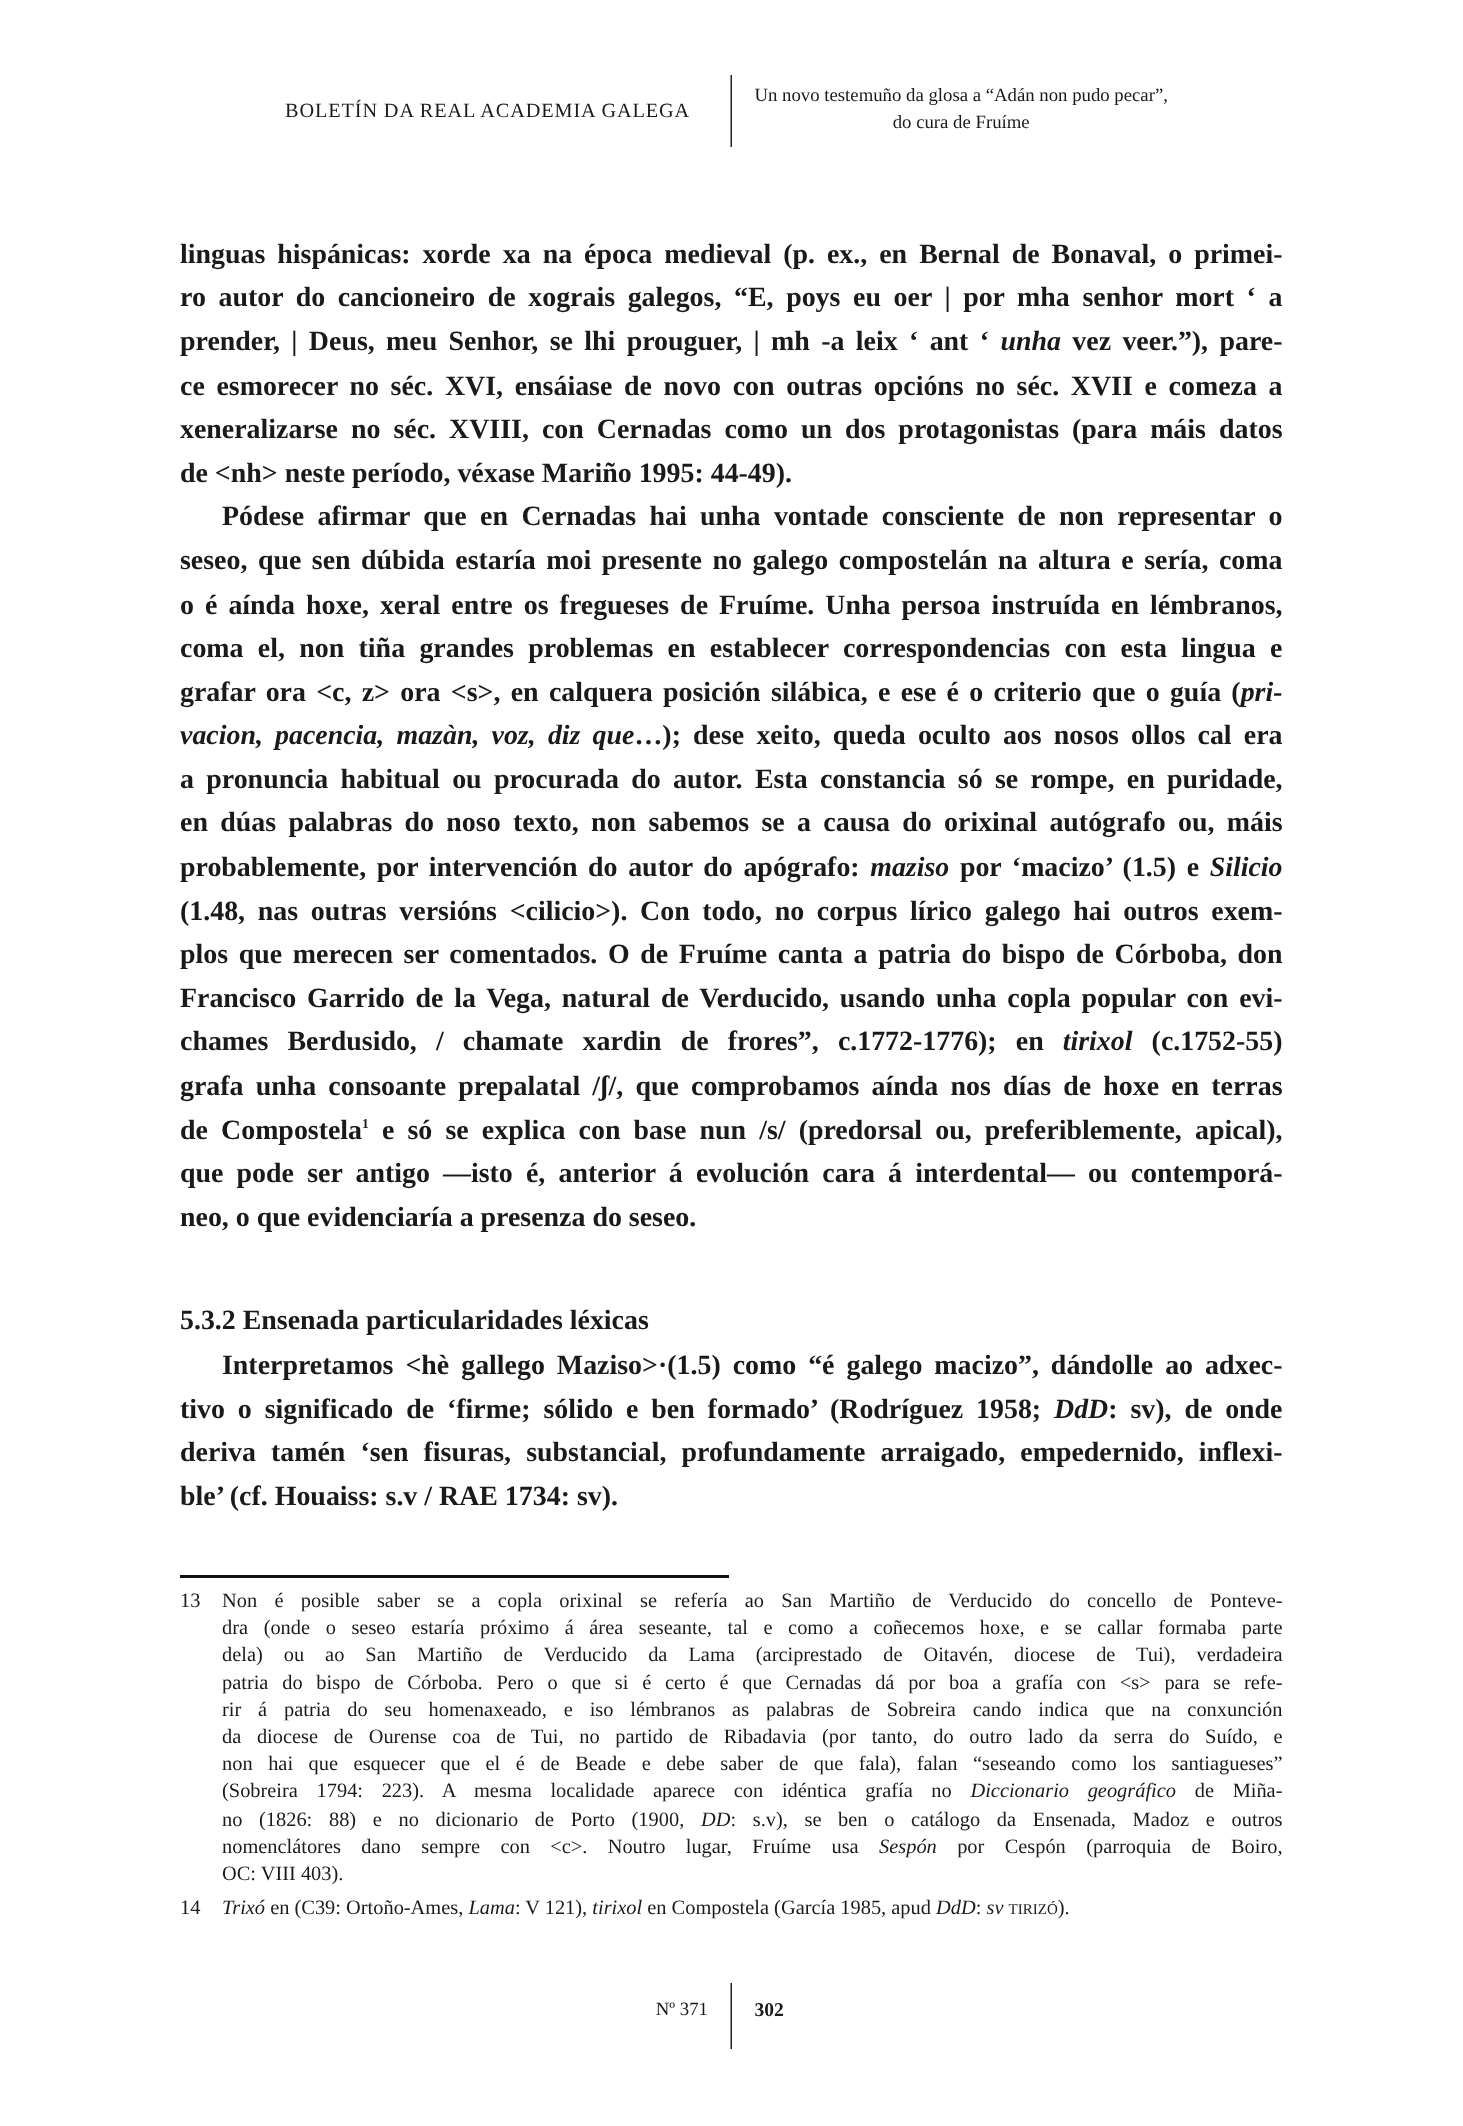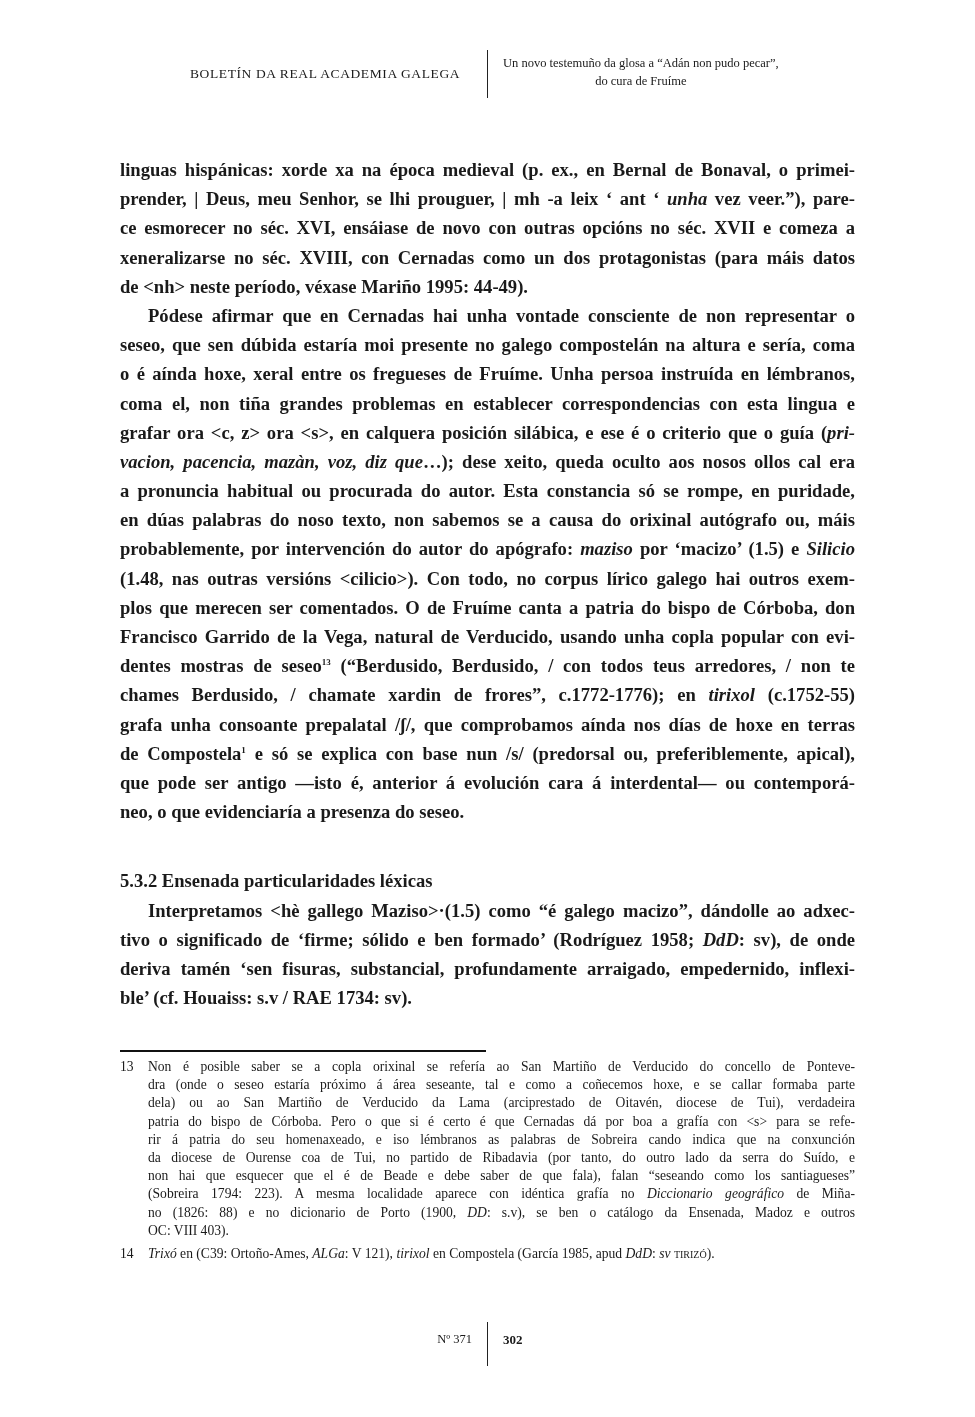--- a/index.html
+++ b/index.html
@@ -36,39 +36,39 @@
   <div class="hsep"></div>
   <div class="article-title">
     <div>Un novo testemuño da glosa a “Adán non pudo pecar”,</div>
     <div>do cura de Fruíme</div>
   </div>
 </div>
 
 <div class="main">
   <p>
     <span class="line">linguas hispánicas: xorde xa na época medieval (p. ex., en Bernal de Bonaval, o primei-</span>
+    <span class="line">ro autor do cancioneiro de xograis galegos, “E, poys eu oer | por mha senhor mort ‘ a</span>
     <span class="line"><span>prender, | Deus, meu Senhor, se lhi prouguer, | mh -a leix ‘ ant ‘ </span><i>unha</i><span> vez veer.”), pare-</span></span>
     <span class="line">ce esmorecer no séc. XVI, ensáiase de novo con outras opcións no séc. XVII e comeza a</span>
     <span class="line">xeneralizarse no séc. XVIII, con Cernadas como un dos protagonistas (para máis datos</span>
     <span class="line last">de &lt;nh&gt; neste período, véxase Mariño 1995: 44-49).</span>
   </p>
   <p>
     <span class="line" style="padding-left:28px">Pódese afirmar que en Cernadas hai unha vontade consciente de non representar o</span>
     <span class="line">seseo, que sen dúbida estaría moi presente no galego compostelán na altura e sería, coma</span>
     <span class="line">o é aínda hoxe, xeral entre os fregueses de Fruíme. Unha persoa instruída en lémbranos,</span>
     <span class="line">coma el, non tiña grandes problemas en establecer correspondencias con esta lingua e</span>
     <span class="line"><span>grafar ora &lt;c, z&gt; ora &lt;s&gt;, en calquera posición silábica, e ese é o criterio que o guía (</span><i>pri-</i></span>
     <span class="line"><i>vacion, pacencia, mazàn, voz, diz que</i><span>…); dese xeito, queda oculto aos nosos ollos cal era</span></span>
     <span class="line">a pronuncia habitual ou procurada do autor. Esta constancia só se rompe, en puridade,</span>
     <span class="line">en dúas palabras do noso texto, non sabemos se a causa do orixinal autógrafo ou, máis</span>
     <span class="line"><span>probablemente, por intervención do autor do apógrafo: </span><i>maziso</i><span> por ‘macizo’ (1.5) e </span><i>Silicio</i></span>
     <span class="line">(1.48, nas outras versións &lt;cilicio&gt;). Con todo, no corpus lírico galego hai outros exem-</span>
     <span class="line">plos que merecen ser comentados. O de Fruíme canta a patria do bispo de Córboba, don</span>
     <span class="line">Francisco Garrido de la Vega, natural de Verducido, usando unha copla popular con evi-</span>
-    <span class="line"><span>dentes mostras de seseo</span><sup>13</sup><span> (“Berdusido, Berdusido, / con todos teus arredores, / non te</span></span>
     <span class="line"><span>chames Berdusido, / chamate xardin de frores”, c.1772-1776); en </span><i>tirixol</i><span> (c.1752-55)</span></span>
     <span class="line">grafa unha consoante prepalatal /ʃ/, que comprobamos aínda nos días de hoxe en terras</span>
     <span class="line"><span>de Compostela</span><sup>1</sup><span> e só se explica con base nun /s/ (predorsal ou, preferiblemente, apical),</span></span>
     <span class="line">que pode ser antigo —isto é, anterior á evolución cara á interdental— ou contemporá-</span>
     <span class="line last">neo, o que evidenciaría a presenza do seseo.</span>
   </p>
   <div style="height:20px"></div>
   <p class="section-heading" style="margin-top:0">
     <span class="line last">5.3.2 Ensenada particularidades léxicas</span>
   </p>
@@ -87,25 +87,26 @@
     <span class="fn-num">13</span>
     <span class="line">Non é posible saber se a copla orixinal se refería ao San Martiño de Verducido do concello de Ponteve-</span>
     <span class="line">dra (onde o seseo estaría próximo á área seseante, tal e como a coñecemos hoxe, e se callar formaba parte</span>
     <span class="line">dela) ou ao San Martiño de Verducido da Lama (arciprestado de Oitavén, diocese de Tui), verdadeira</span>
     <span class="line">patria do bispo de Córboba. Pero o que si é certo é que Cernadas dá por boa a grafía con &lt;s&gt; para se refe-</span>
     <span class="line">rir á patria do seu homenaxeado, e iso lémbranos as palabras de Sobreira cando indica que na conxunción</span>
     <span class="line">da diocese de Ourense coa de Tui, no partido de Ribadavia (por tanto, do outro lado da serra do Suído, e</span>
     <span class="line">non hai que esquecer que el é de Beade e debe saber de que fala), falan “seseando como los santiagueses”</span>
     <span class="line"><span>(Sobreira 1794: 223). A mesma localidade aparece con idéntica grafía no </span><i>Diccionario geográfico</i><span> de Miña-</span></span>
     <span class="line"><span>no (1826: 88) e no dicionario de Porto (1900, </span><i>DD</i><span>: s.v), se ben o catálogo da Ensenada, Madoz e outros</span></span>
+    <span class="line"><span>nomenclátores dano sempre con &lt;c&gt;. Noutro lugar, Fruíme usa </span><i>Sespón</i><span> por Cespón (parroquia de Boiro,</span></span>
     <span class="line last">OC: VIII 403).</span>
   </div>
   <div class="fn" style="margin-top:5px">
     <span class="fn-num">14</span>
-    <span class="line last"><i>Trixó</i><span> en (C39: Ortoño-Ames, </span><i>ALGa</i><span>: V 121), </span><i>tirixol</i><span> en Compostela (García 1985, apud </span><i>DdD</i><span>: </span><i>sv</i><span> </span><span class="sc">tirizó</span><span>).</span></span>
+    <span class="line last"><i>Trixó</i><span> en (C39: Ortoño-Ames, </span><i>Lama</i><span>: V 121), </span><i>tirixol</i><span> en Compostela (García 1985, apud </span><i>DdD</i><span>: </span><i>sv</i><span> </span><span class="sc">tirizó</span><span>).</span></span>
   </div>
 </div>
 
 <div class="footer">
   <div class="issue">Nº 371</div>
   <div class="fsep"></div>
   <div class="pageno">302</div>
 </div>
 
 </body></html>

